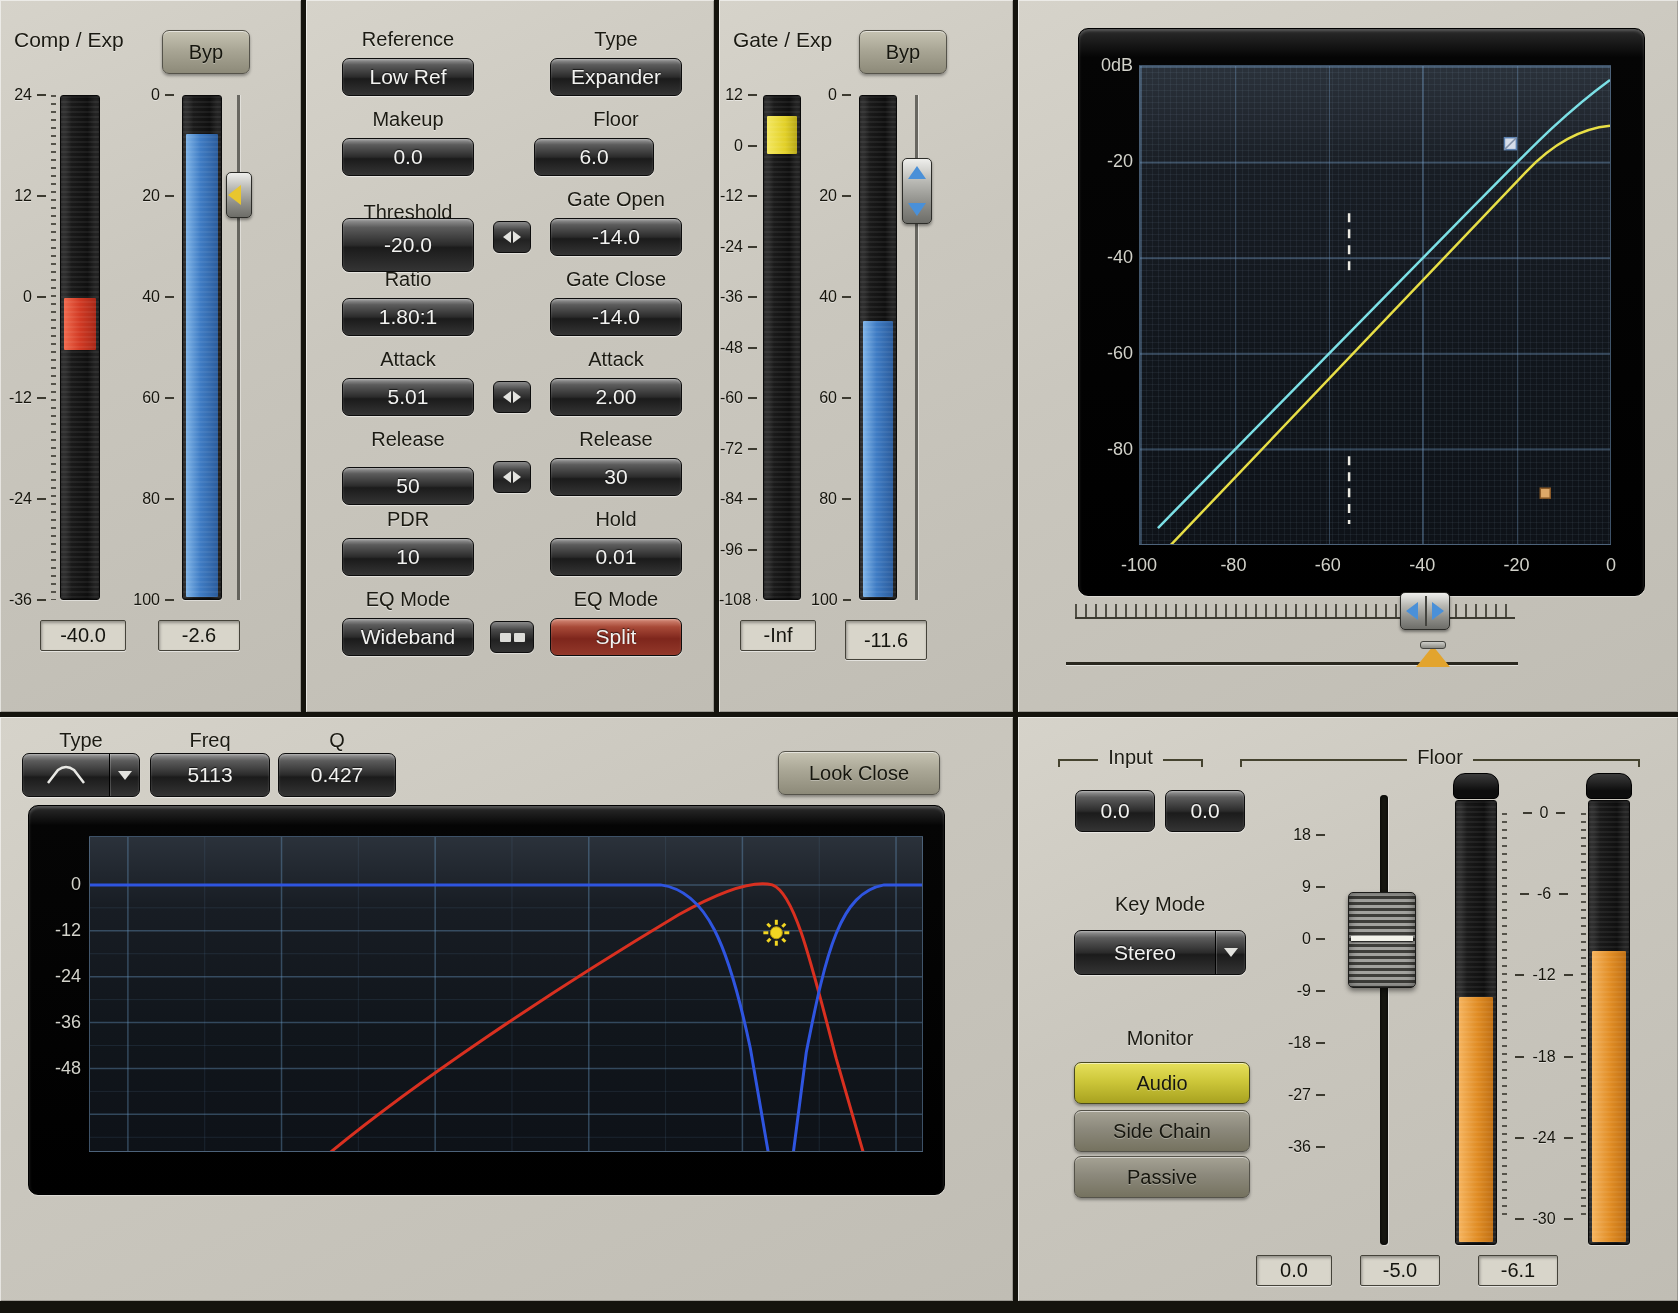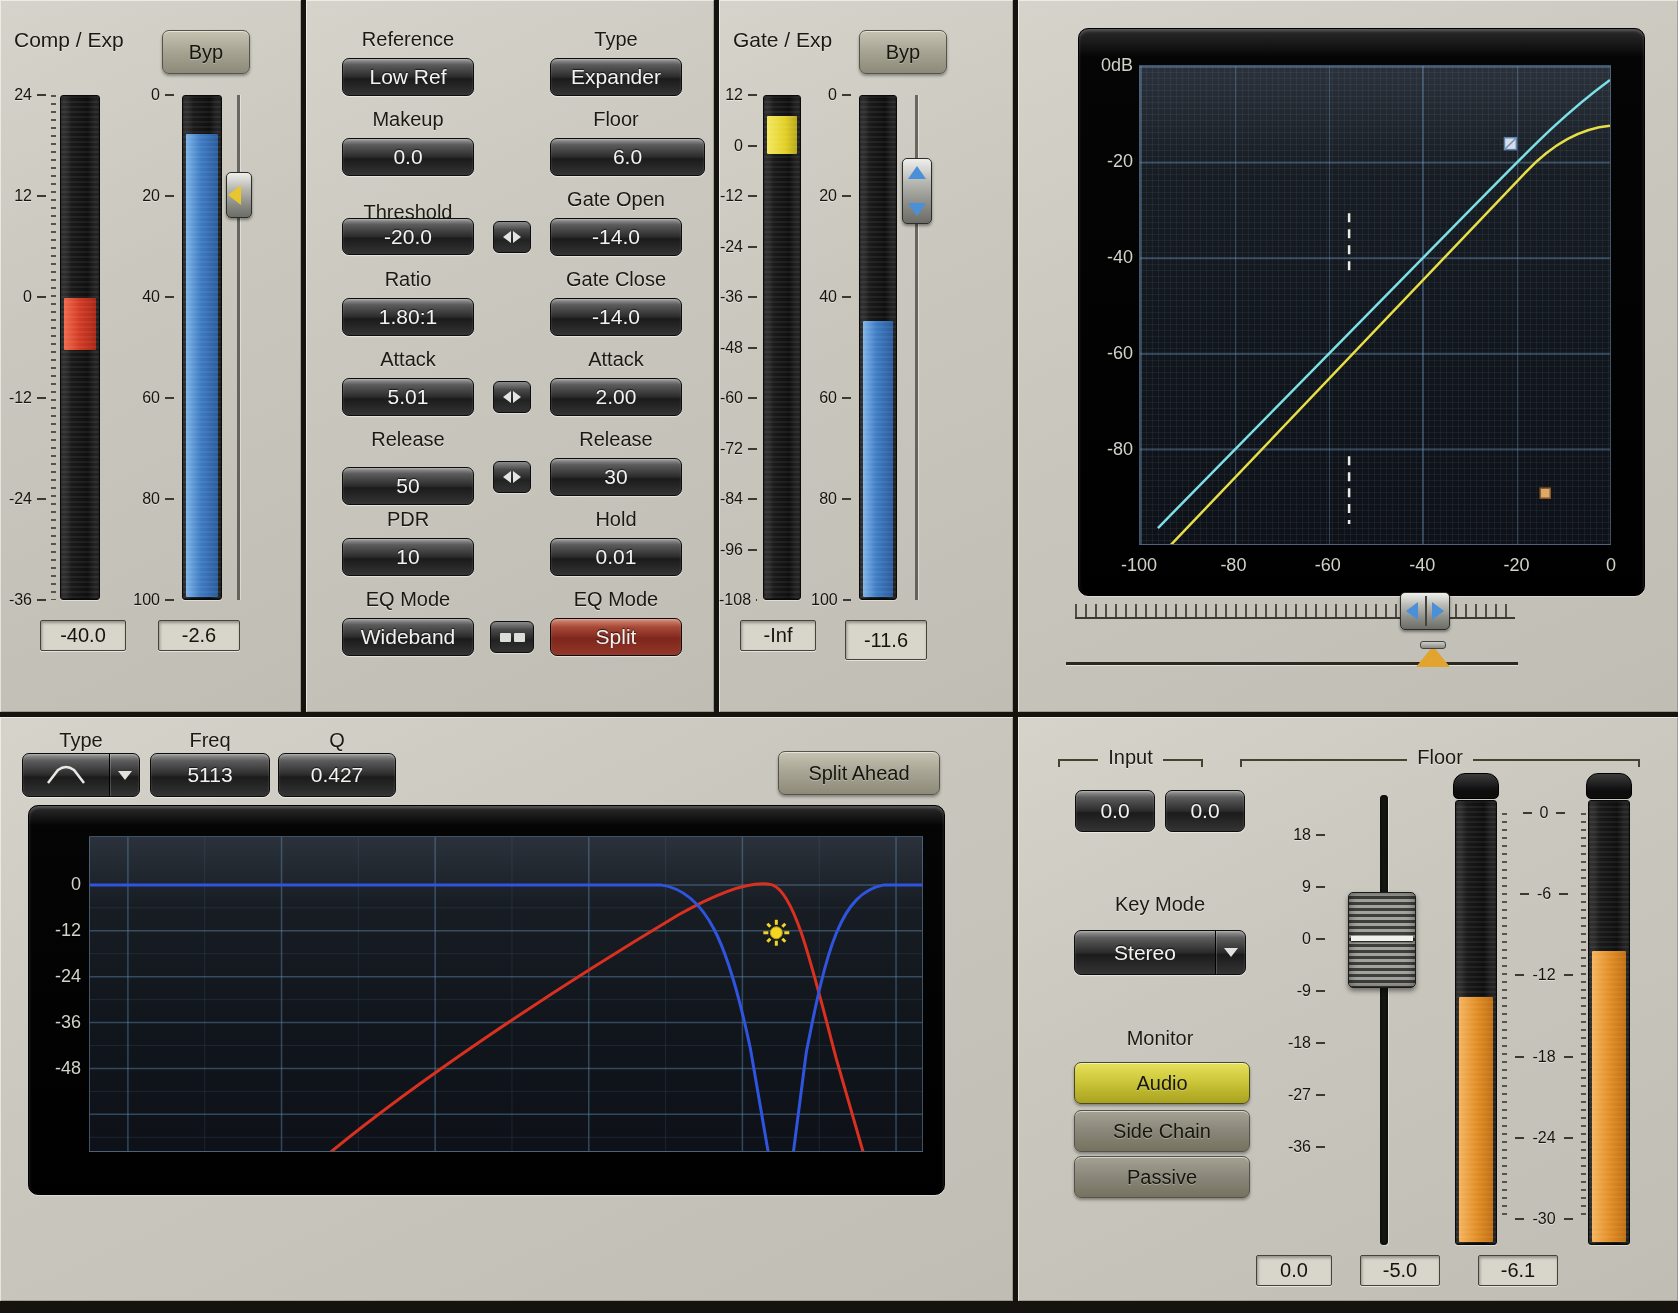--- a/index.html
+++ b/index.html
@@ -180,36 +180,36 @@
     <div class="readout" style="left:158px;top:620px;width:82px;height:31px;">-2.6</div>
   </div>
 
   <div class="panel" style="left:306px;top:0;width:408px;height:712px;">
 
     <div class="label ctr" style="left:36px;top:28px;width:132px;">Reference</div>
     <div class="dark-btn" style="left:36px;top:58px;width:132px;height:38px;">Low Ref</div>
     <div class="label ctr" style="left:36px;top:108px;width:132px;">Makeup</div>
     <div class="dark-btn" style="left:36px;top:138px;width:132px;height:38px;">0.0</div>
     <div class="label ctr" style="left:36px;top:188px;width:132px;margin-top:13px;">Threshold</div>
-    <div class="dark-btn" style="left:36px;top:218px;width:132px;height:37px;">-20.0</div>
+    <div class="dark-btn" style="left:36px;top:218px;width:132px;height:54px;">-20.0</div>
     <div class="label ctr" style="left:36px;top:268px;width:132px;">Ratio</div>
     <div class="dark-btn" style="left:36px;top:298px;width:132px;height:38px;">1.80:1</div>
     <div class="label ctr" style="left:36px;top:348px;width:132px;">Attack</div>
     <div class="dark-btn" style="left:36px;top:378px;width:132px;height:38px;">5.01</div>
     <div class="label ctr" style="left:36px;top:428px;width:132px;">Release</div>
     <div class="dark-btn" style="left:36px;top:447px;width:132px;height:38px;margin-top:20px;">50</div>
     <div class="label ctr" style="left:36px;top:508px;width:132px;">PDR</div>
     <div class="dark-btn" style="left:36px;top:538px;width:132px;height:38px;">10</div>
     <div class="label ctr" style="left:36px;top:588px;width:132px;">EQ Mode</div>
     <div class="dark-btn" style="left:36px;top:618px;width:132px;height:38px;">Wideband</div>
 
     <div class="label ctr" style="left:244px;top:28px;width:132px;">Type</div>
     <div class="dark-btn" style="left:244px;top:58px;width:132px;height:38px;">Expander</div>
     <div class="label ctr" style="left:244px;top:108px;width:132px;">Floor</div>
-    <div class="dark-btn" style="left:244px;top:138px;width:155px;height:38px;">6.0</div>
+    <div class="dark-btn" style="left:228px;top:138px;width:120px;height:38px;">6.0</div>
     <div class="label ctr" style="left:244px;top:188px;width:132px;">Gate Open</div>
     <div class="dark-btn" style="left:244px;top:218px;width:132px;height:38px;">-14.0</div>
     <div class="label ctr" style="left:244px;top:268px;width:132px;">Gate Close</div>
     <div class="dark-btn" style="left:244px;top:298px;width:132px;height:38px;">-14.0</div>
     <div class="label ctr" style="left:244px;top:348px;width:132px;">Attack</div>
     <div class="dark-btn" style="left:244px;top:378px;width:132px;height:38px;">2.00</div>
     <div class="label ctr" style="left:244px;top:428px;width:132px;">Release</div>
     <div class="dark-btn" style="left:244px;top:458px;width:132px;height:38px;">30</div>
     <div class="label ctr" style="left:244px;top:508px;width:132px;">Hold</div>
     <div class="dark-btn" style="left:244px;top:538px;width:132px;height:38px;">0.01</div>
@@ -361,21 +361,21 @@
           </svg>
       </span>
       <span class="drop-arrow">
           <span class="da"></span>
         </span>
     </div>
     <div class="label ctr" style="left:150px;top:12px;width:120px;">Freq</div>
     <div class="dark-btn" style="left:150px;top:36px;width:120px;height:44px;">5113</div>
     <div class="label ctr" style="left:278px;top:12px;width:118px;">Q</div>
     <div class="dark-btn" style="left:278px;top:36px;width:118px;height:44px;">0.427</div>
-    <div class="grey-btn" style="left:778px;top:34px;width:162px;height:44px;">Split Ahead</div>
+    <div class="grey-btn" style="left:778px;top:34px;width:162px;height:44px;">Look Close</div>
 
     <div class="screen-frame" style="left:28px;top:88px;width:917px;height:390px;">
       <div class="ylabels" style="left:8px;top:69px;width:44px;height:202px;">
         <span>0</span>
         <span>-12</span>
         <span>-24</span>
         <span>-36</span>
         <span>-48</span>
       </div>
       <div class="plot" style="left:60px;top:30px;width:834px;height:316px;">

